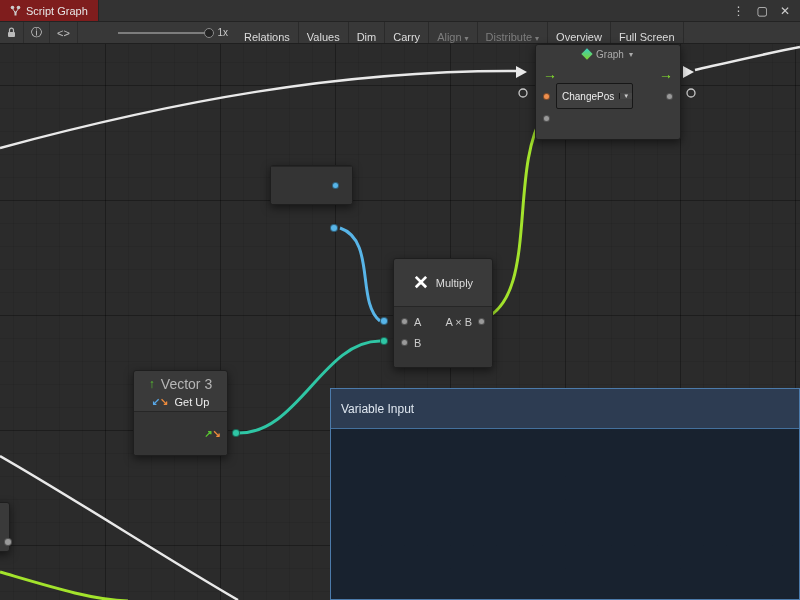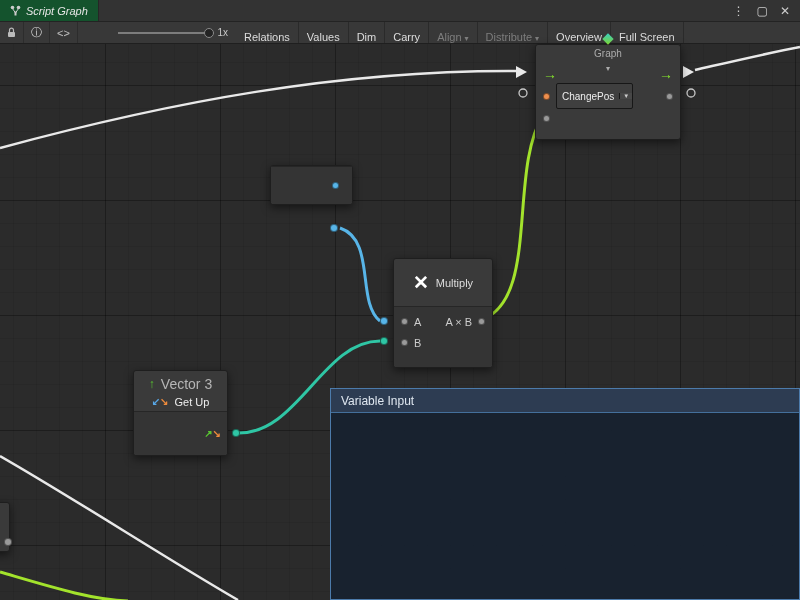--- a/index.html
+++ b/index.html
@@ -2,22 +2,22 @@
 <html><head>
 <meta charset="utf-8">
 <style>
   * { margin:0; padding:0; box-sizing:border-box; }
   html,body { width:800px; height:600px; overflow:hidden; background:#2b2b2b;
               font-family:"Liberation Sans", sans-serif; }
 
   
   .titlebar { height:22px; background:#333333; border-bottom:1px solid #232323;
               display:flex; align-items:stretch; color:#e6e6e6; }
-  .tab { background:#14532d; display:flex; align-items:center; gap:5px;
-         padding:0 10px; font-size:11px; border-right:1px solid #262626;font-style:italic; }
+  .tab { background:#7f1d1d; display:flex; align-items:center; gap:5px;
+         padding:0 10px; font-size:11px; border-right:1px solid #262626; }
   .tb-right { margin-left:auto; display:flex; align-items:center; gap:12px;
               padding-right:10px; color:#cccccc; font-size:12px; }
   .tb-right span { cursor:default; }
 
   
   .toolbar { height:22px; background:#383838; border-bottom:1px solid #1f1f1f;
              display:flex; align-items:stretch; font-size:11px; color:#dddddd; }
   .tool-cell { display:flex; align-items:center; padding:0 7px;
                border-right:1px solid #2c2c2c; }
   .tb-btn { display:flex; align-items:flex-end; gap:3px; padding:0 8px;
@@ -39,21 +39,21 @@
               linear-gradient(to right, rgba(0,0,0,.08) 0 1px, transparent 1px),
               linear-gradient(to bottom, rgba(0,0,0,.08) 0 1px, transparent 1px);
             background-size:115px 115px,115px 115px,23px 23px,23px 23px;
             background-position:105px 41px,105px 41px,105px 41px,105px 41px; }
 
   svg.wires { position:absolute; inset:0; }
 
   
   .group-panel { position:absolute; left:330px; top:344px; width:470px; height:212px;
                  border:1px solid #4c7bab; background:rgba(24,34,48,.97); }
-  .group-header { height:24px; background:#2d3c52; border-bottom:1px solid #44709c;
+  .group-header { height:40px; background:#2d3c52; border-bottom:1px solid #44709c;
                   display:flex; align-items:center; padding-left:10px;
                   color:#dfe7f0; font-size:12px; }
 
   
   .node { position:absolute; background:#3a3a3a; border:1px solid #1e1e1e;
           border-radius:3px; box-shadow:0 3px 9px rgba(0,0,0,.5);
           color:#dddddd; font-size:11px; }
   .node-body { background:#343434; border-top:1px solid #262626;
                border-radius:0 0 3px 3px; }
   .dot { width:7px; height:7px; border-radius:50%; background:#9a9a9a;
@@ -62,21 +62,21 @@
   .edge-dot { position:absolute; width:8px; height:8px; border-radius:50%;
               border:1px solid rgba(0,0,0,.45); }
   .edge-dot.blue { background:#58b5e8; }
   .edge-dot.teal { background:#2fc6a5; }
   .edge-dot.gray { background:#9a9a9a; }
   .flow-arrow { color:#86e52d; font-weight:bold; font-size:14px; line-height:1; }
 
   
   .graph-node { left:535px; top:0; width:146px; height:96px; }
   .gn-header { height:18px; display:flex; align-items:center; justify-content:center;
-               gap:5px; font-size:10px; color:#ababab;flex-direction:column; }
+               gap:5px; font-size:10px; color:#ababab; }
   .gn-icon { width:8px; height:8px; transform:rotate(45deg); flex:none;
              background:linear-gradient(135deg,#3ad0c0,#7ed32f); }
   .gn-row { height:22px; display:flex; align-items:center; padding:0 7px; }
   .gn-row .left { display:flex; align-items:center; gap:6px; }
   .gn-row .right { margin-left:auto; display:flex; align-items:center; }
   .dropdown { display:flex; align-items:center; height:26px; background:#3f3f3f;
               border:1px solid #171717; border-radius:2px; overflow:hidden; }
   .dropdown .dd-text { padding:0 5px; font-size:10px; color:#eeeeee;
                        display:flex; align-items:center; }
   .dropdown .dd-caret { width:13px; border-left:1px solid #171717; background:#474747;

